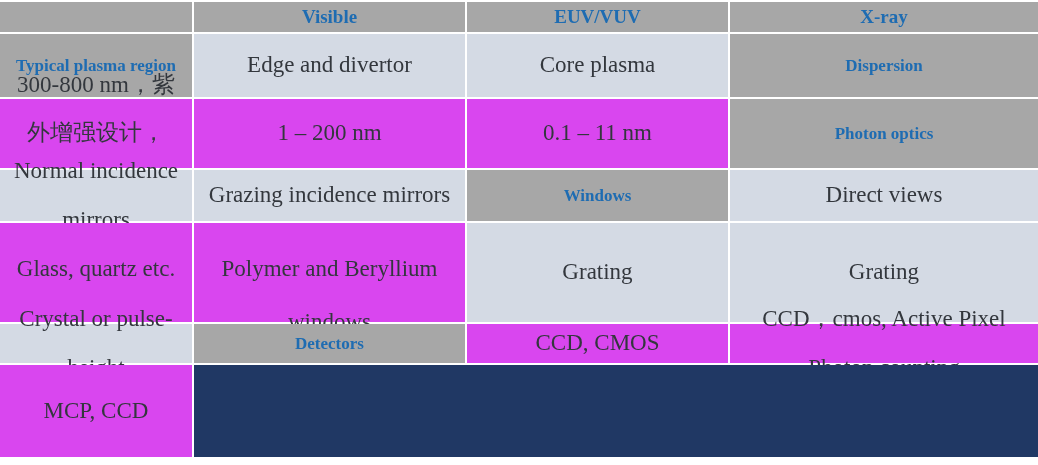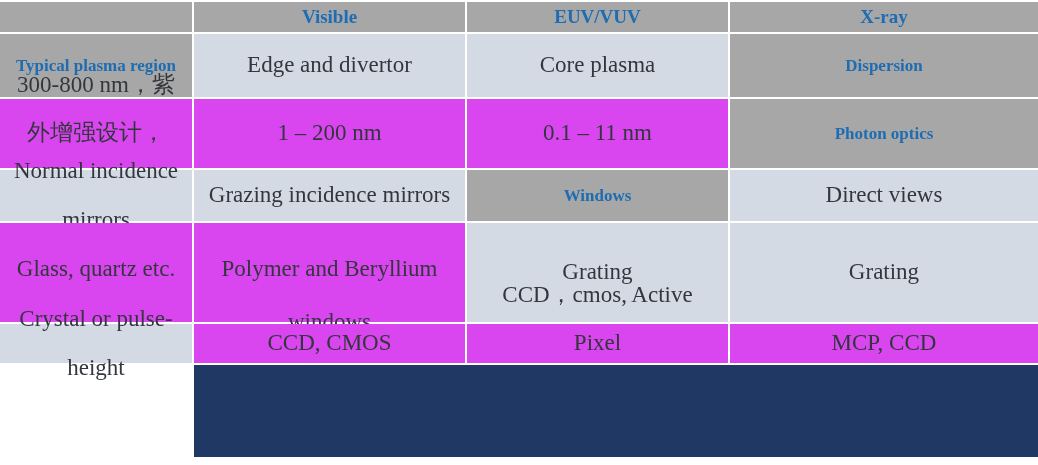--- a/index.html
+++ b/index.html
@@ -81,20 +81,21 @@
     <div class="cell rowlabel">Windows</div>
 
     <div class="cell band-dark">Direct views</div>
     <div class="cell band-light top">Glass, quartz etc.</div>
     <div class="cell band-light top">Polymer and Beryllium windows</div>
 
     <div class="cell band-dark">Grating</div>
     <div class="cell band-dark">Grating</div>
     <div class="cell band-dark">Crystal or pulse-height</div>
 
+    <div class="cell rowlabel">Detectors</div>
     <div class="cell band-light">CCD, CMOS</div>
     <div class="cell band-light">CCD，cmos, Active Pixel
 Photon counting</div>
     <div class="cell band-light">MCP, CCD</div>
 
     <div class="bottom-bar"></div>
 
   </div>
 </div>
 

